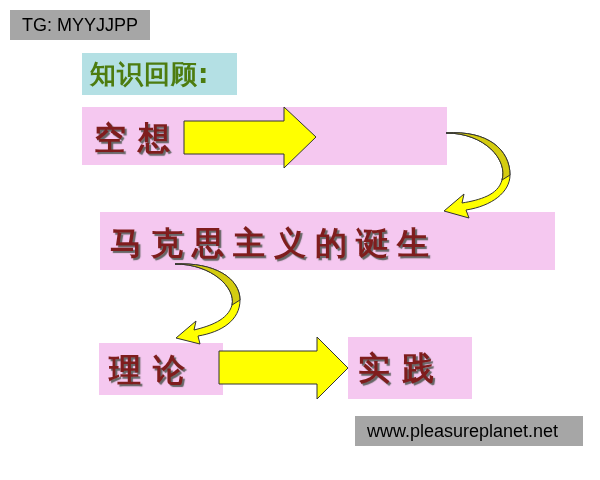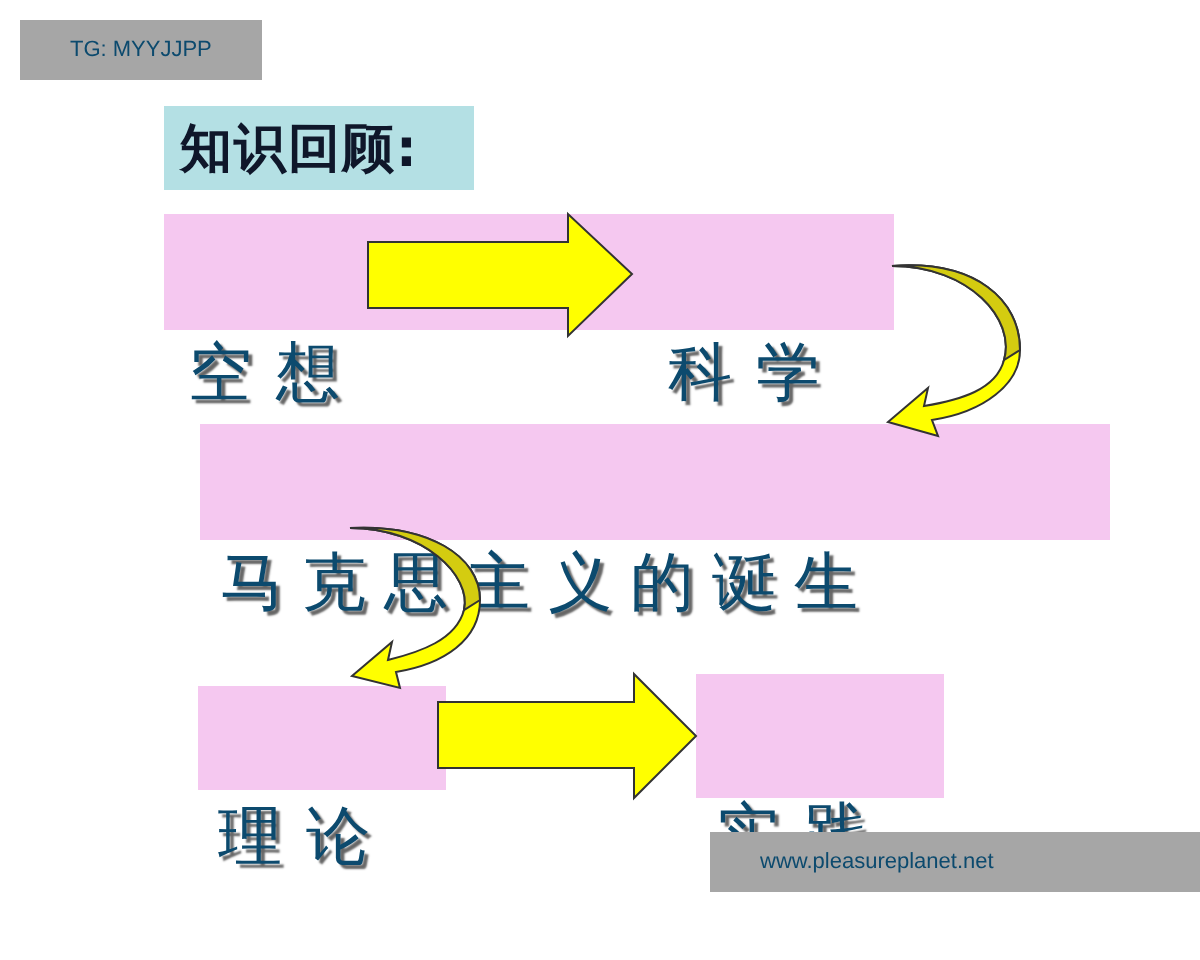--- a/index.html
+++ b/index.html
@@ -1,35 +1,34 @@
 <!DOCTYPE html>
 <html><head>
 <meta charset="utf-8">
 <style>
   html,body{margin:0;padding:0;}
   body{width:600px;height:480px;background:#fff;position:relative;overflow:hidden;font-family:"DejaVu Sans",sans-serif;}
-  .wm{position:absolute;background:#a6a6a6;color:#0c4a6e;font-family:"Liberation Sans",sans-serif;font-size:11px;line-height:30px;padding:0 25px;}
+  .wm{position:absolute;background:#a6a6a6;color:#000000;font-family:"Liberation Sans",sans-serif;font-size:18px;line-height:30px;padding:0 12px;}
   .title{position:absolute;left:82px;top:53px;width:155px;height:42px;background:#b4e0e4;}
-  .title span{position:absolute;left:8px;top:4px;font-size:26px;font-weight:bold;color:#0f172a;letter-spacing:1px;}
+  .title span{position:absolute;left:8px;top:4px;font-size:26px;font-weight:bold;color:#4d7c0f;letter-spacing:1px;}
   .box{position:absolute;background:#f5c8f0;}
-  .box span{position:absolute;font-weight:normal;color:#0c4a6e;font-family:"DejaVu Serif",serif;text-shadow:2px 2px 1px #666;letter-spacing:12px;margin-top:48px;}
+  .box span{position:absolute;font-weight:bold;color:#7f1d1d;font-family:"DejaVu Serif",serif;text-shadow:2px 2px 1px #666;letter-spacing:12px;}
   svg{position:absolute;left:0;top:0;}
 </style>
 </head>
 <body>
 
 <div class="wm" style="left:10px;top:10px;">TG: MYYJJPP</div>
 
 <div class="title">
   <span>知识回顾:</span>
 </div>
 
 <div class="box" style="left:82px;top:107px;width:365px;height:58px;">
   <span style="left:12px;top:10px;font-size:32px;">空想</span>
-  <span style="left:252px;top:10px;font-size:32px;">科学</span>
 </div>
 
 <div class="box" style="left:100px;top:212px;width:455px;height:58px;">
   <span style="left:10px;top:10px;font-size:32px;letter-spacing:9px;">马克思主义的诞生</span>
 </div>
 
 <div class="box" style="left:99px;top:343px;width:124px;height:52px;">
   <span style="left:10px;top:6px;font-size:32px;">理论</span>
 </div>
 

